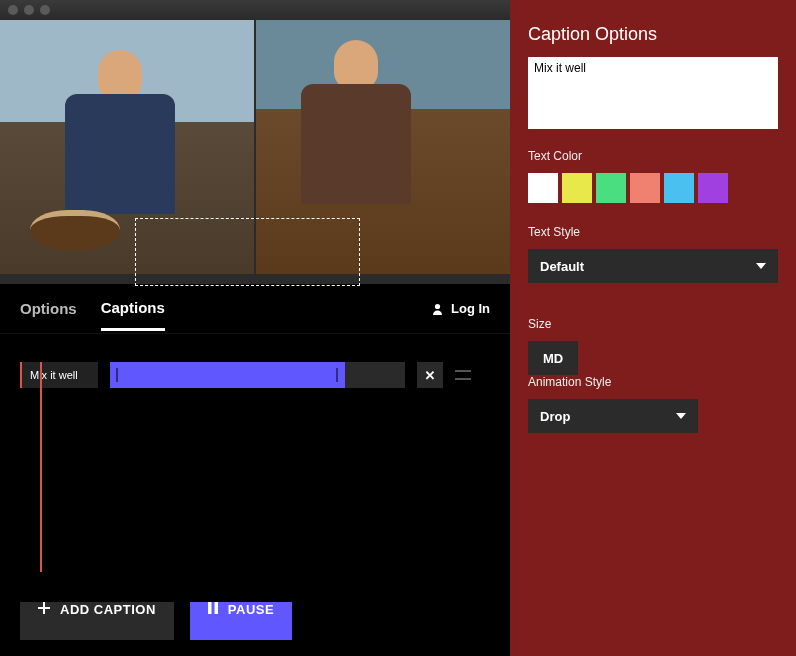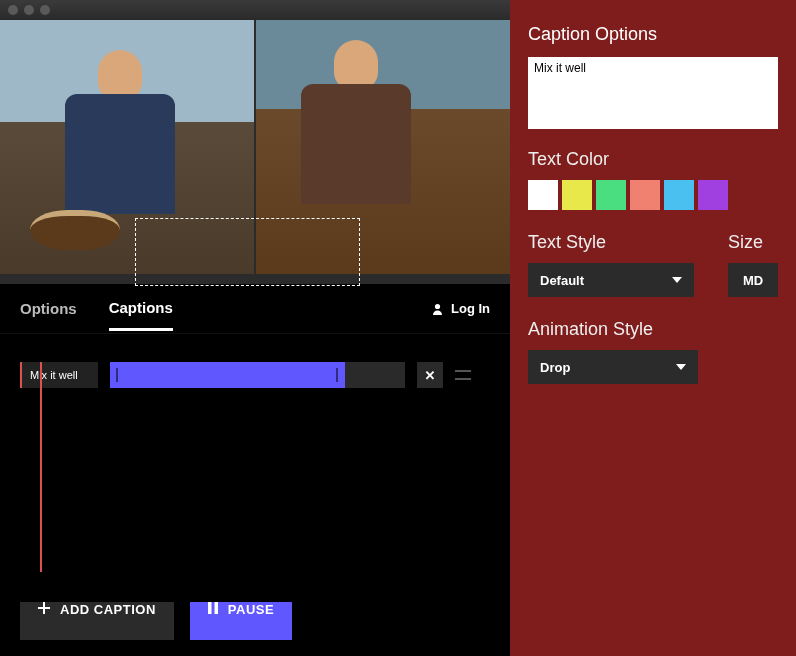--- a/index.html
+++ b/index.html
@@ -97,21 +97,20 @@
     font-size: 15px;
     font-weight: 700;
     color: #bbb;
     padding: 12px 0;
     margin-right: 24px;
     cursor: pointer;
   }
   .tab.active {
     color: #fff;
     border-bottom: 3px solid #fff;
-    margin-left: 8px;
   }
   .login {
     position: absolute;
     right: 20px;
     font-size: 13px;
     font-weight: 700;
     display: flex;
     align-items: center;
     gap: 8px;
     cursor: pointer;
@@ -228,37 +227,37 @@
     background: #fff;
     color: #000;
     border: none;
     padding: 4px 6px;
     font-size: 12px;
     font-family: inherit;
     resize: none;
     margin-bottom: 16px;
   }
   .field-label {
-    font-size: 18px;
+    font-size: 12px;
     margin-bottom: 10px;
     color: #eee;
   }
   .swatches {
     display: flex;
     gap: 4px;
     margin-bottom: 22px;
   }
   .swatch {
     width: 30px; height: 30px;
     cursor: pointer;
   }
   .row2 {
     display: flex;
     gap: 34px;
-    margin-bottom: 22px;
+    flex-direction: column;
   }
   .col { display: flex; flex-direction: column; }
   .col.grow { flex: 1; }
   .select {
     height: 34px;
     background: #2b2b2b;
     display: flex;
     align-items: center;
     justify-content: space-between;
     padding: 0 12px;

